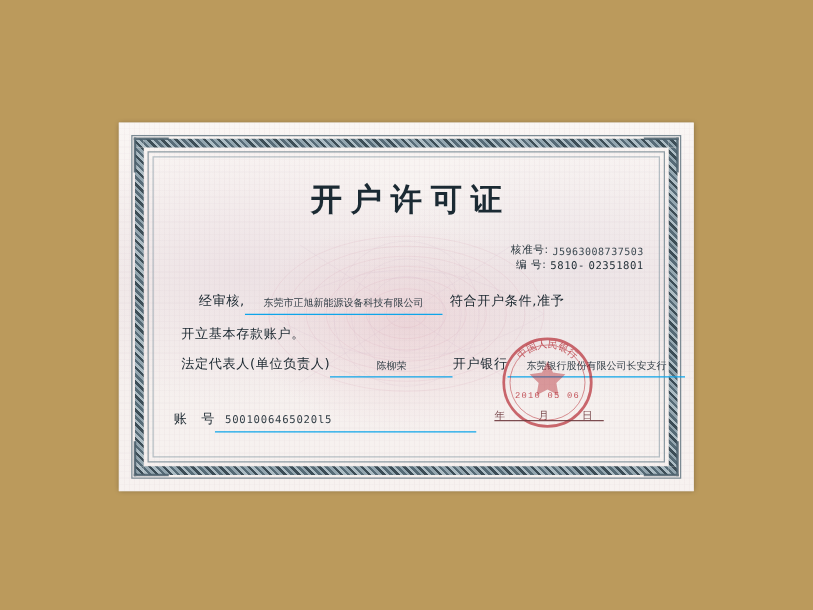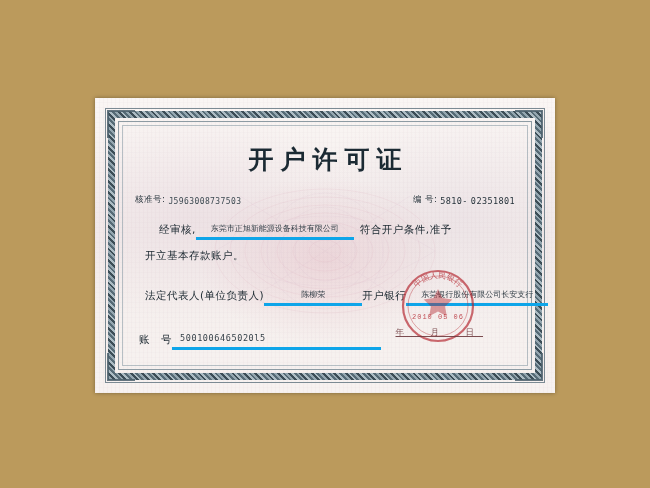--- a/index.html
+++ b/index.html
@@ -114,20 +114,21 @@
   }
 
   .meta-row {
     display: flex;
     justify-content: space-between;
     align-items: flex-end;
     margin-top: 18px;
     padding: 0 6px;
     font-size: 8.5px;
     color: #2c3a42;
+    flex-direction: column;
   }
   .meta-left, .meta-right {
     display: flex;
     align-items: flex-end;
     gap: 3px;
   }
   .meta-label { font-size: 8.5px; color: #27343c; letter-spacing: 0.5px; }
   .meta-value-serial {
     font-family: "DejaVu Sans Mono", "Liberation Mono", monospace;
     font-size: 8px;
@@ -148,31 +149,31 @@
     color: #1e2b33;
     line-height: 1.9;
   }
   .line {
     display: flex;
     align-items: flex-end;
     white-space: nowrap;
   }
   .line-1 { padding-left: 26px; }
   .line-2 { padding-left: 12px; margin-top: 6px; }
-  .line-3 { padding-left: 12px; margin-top: 20px; }
+  .line-3 { padding-left: 12px; margin-top: 4px; }
   .line-4 { padding-left: 6px; margin-top: 24px; }
 
   .lbl {
     font-size: 10.5px;
     color: #1b2830;
     letter-spacing: 0.5px;
   }
   .fill {
     position: relative;
-    border-bottom: 3px solid #0ea5e9;
+    border-bottom: 1px solid #0ea5e9;
     padding: 0 5px 1px 5px;
     font-size: 8px;
     color: #333f47;
     text-align: center;
     font-family: "DejaVu Sans", "Liberation Sans", sans-serif;
   }
   .fill.w-company { min-width: 148px; }
   .fill.w-rep     { min-width: 88px; }
   .fill.w-bank    { min-width: 132px; }
   .fill.w-account { min-width: 196px; text-align: left; padding-left: 8px; }

